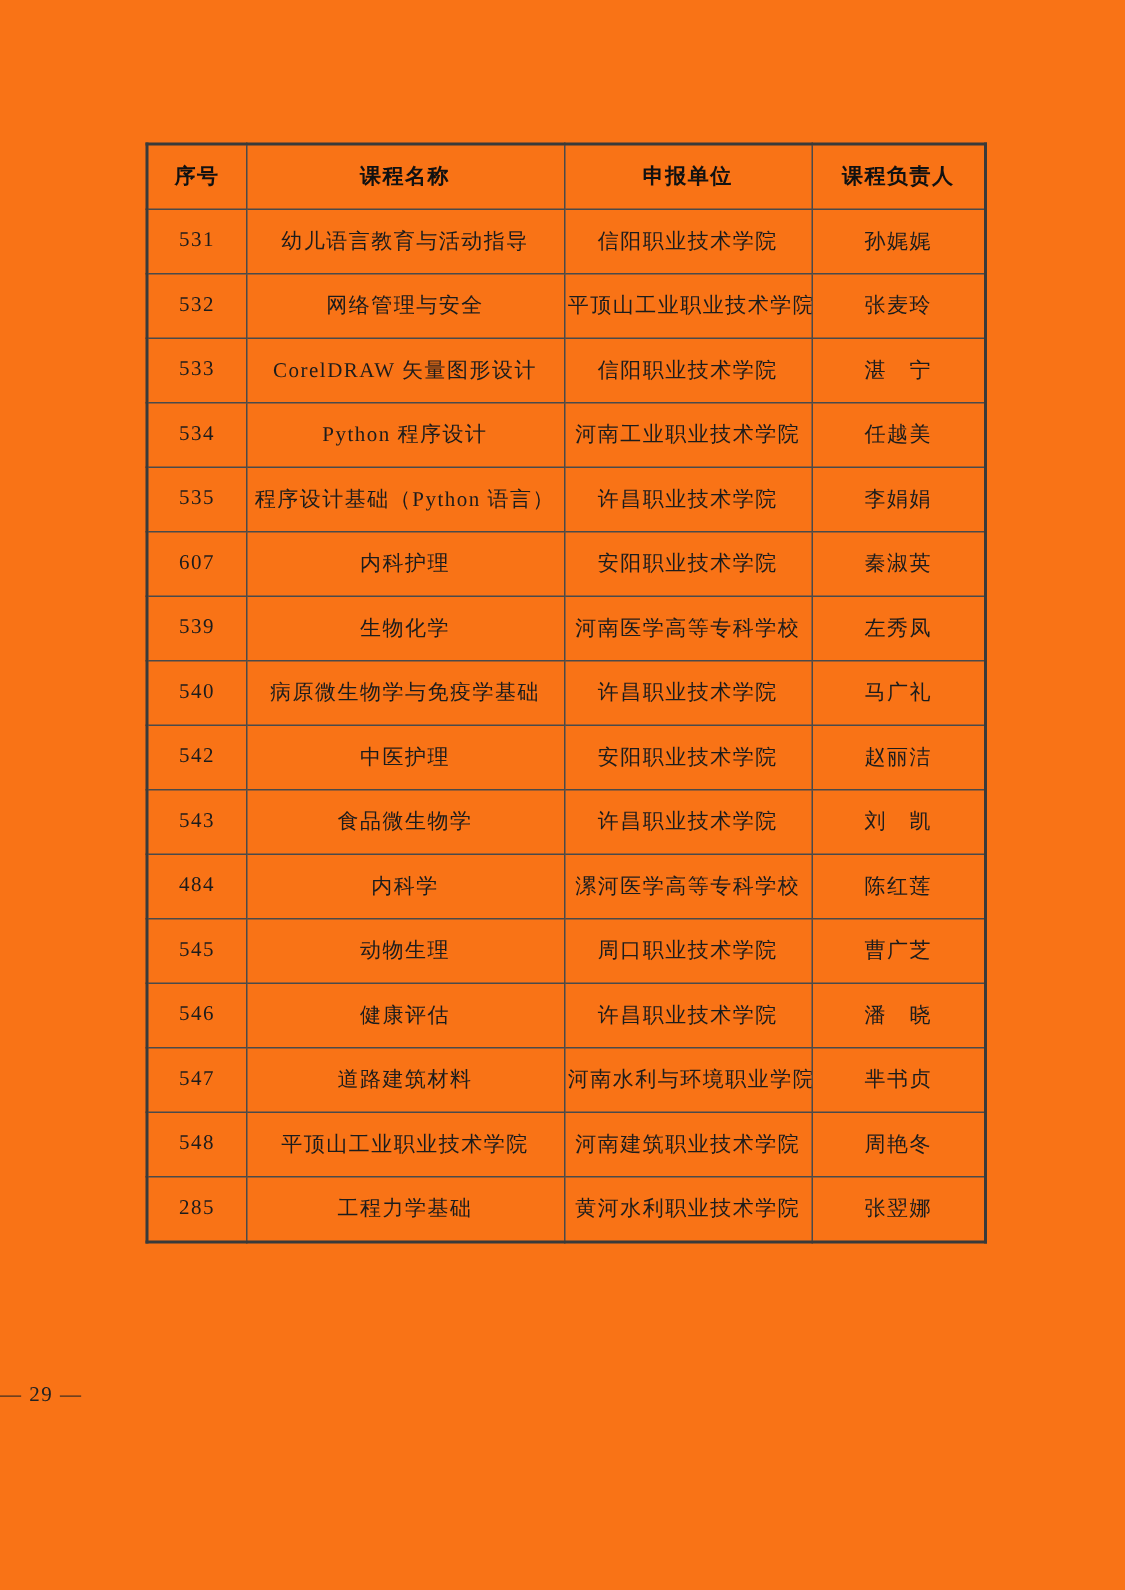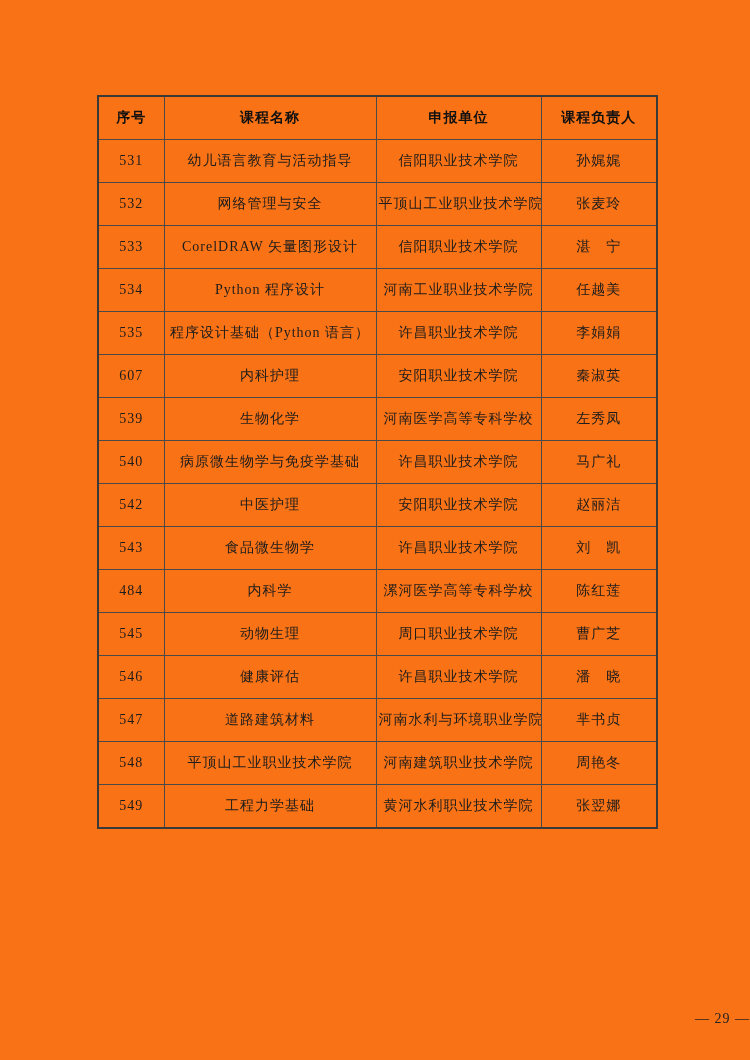--- a/index.html
+++ b/index.html
@@ -46,23 +46,23 @@
     font-weight: bold;
     color: #111;
   }
   .col-no     { width: 66px; }
   .col-course { width: 212px; }
   .col-unit   { width: 165px; }
   .col-leader { width: 116px; }
   .page-footer {
     position: absolute;
     left: 0;
-    top: 1011px;
+    top: 923px;
     width: 100%;
-    text-align: right;
+    text-align: left;
     font-size: 14px;
     color: #222;
     letter-spacing: 1px;
   }
 </style>
 </head>
 <body>
 
 <div class="page">
 
@@ -166,21 +166,21 @@
           <td>河南水利与环境职业学院</td>
           <td>芈书贞</td>
         </tr>
         <tr>
           <td>548</td>
           <td>平顶山工业职业技术学院</td>
           <td>河南建筑职业技术学院</td>
           <td>周艳冬</td>
         </tr>
         <tr>
-          <td>549</td>
+          <td>285</td>
           <td>工程力学基础</td>
           <td>黄河水利职业技术学院</td>
           <td>张翌娜</td>
         </tr>
       </tbody>
   </table>
 
   <div class="page-footer">— 29 —</div>
 
 </div>

